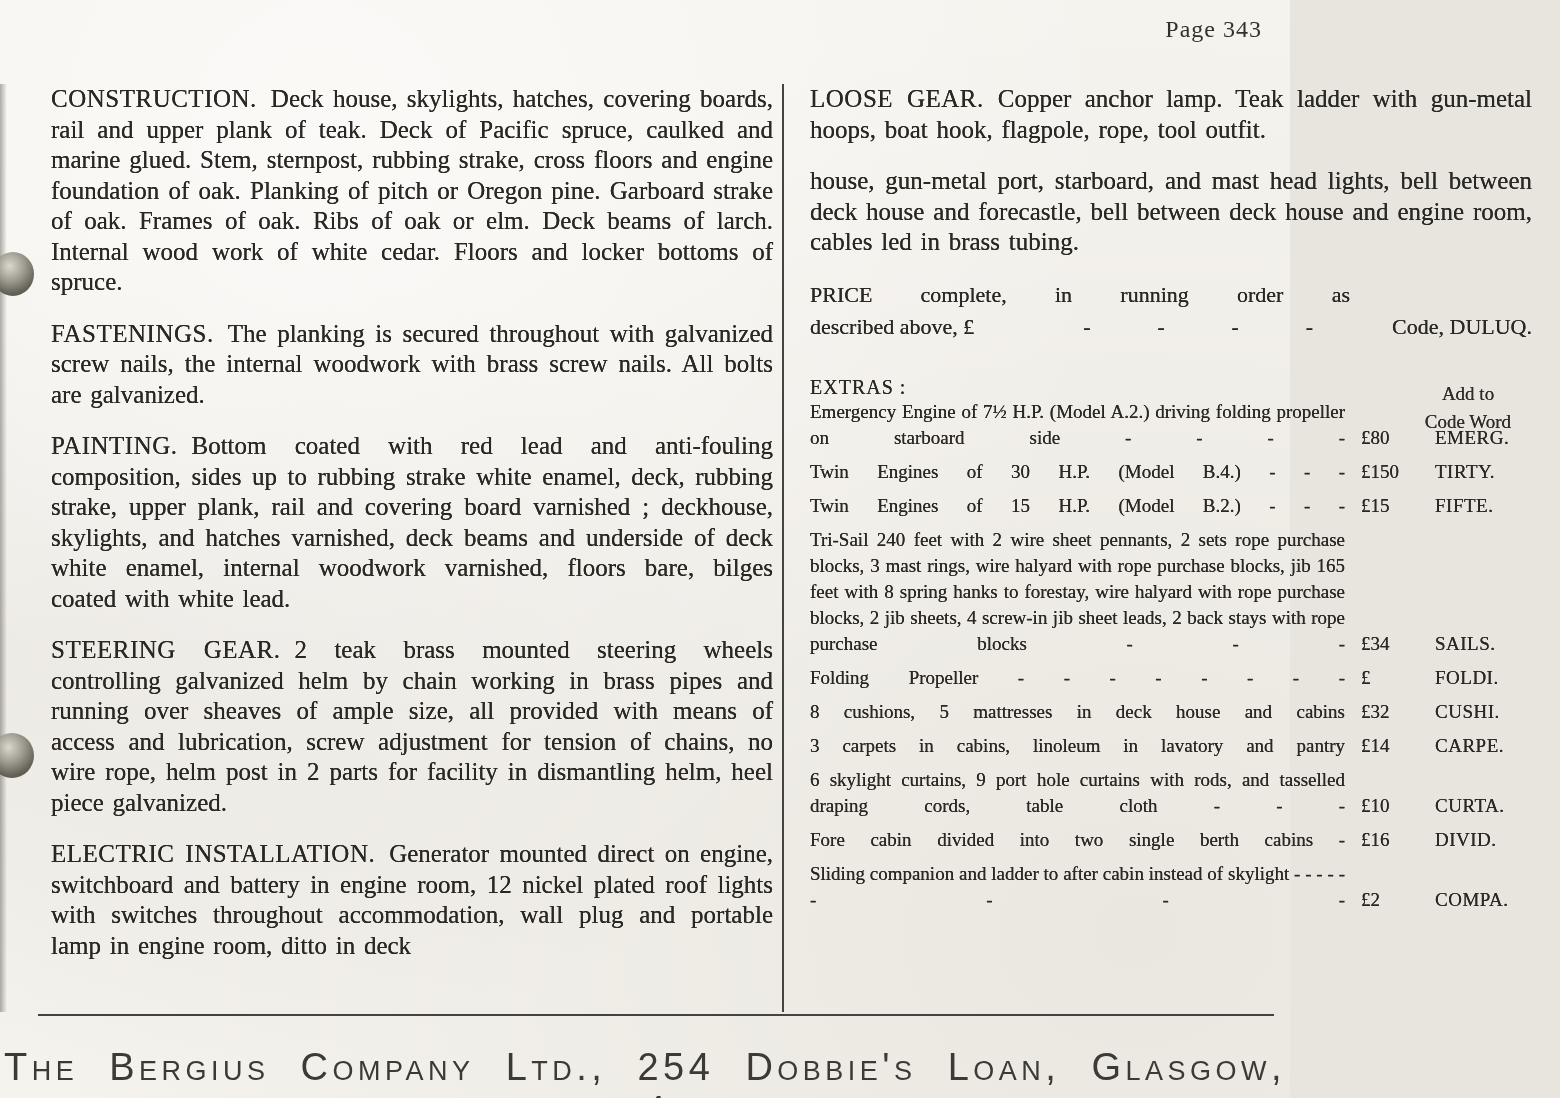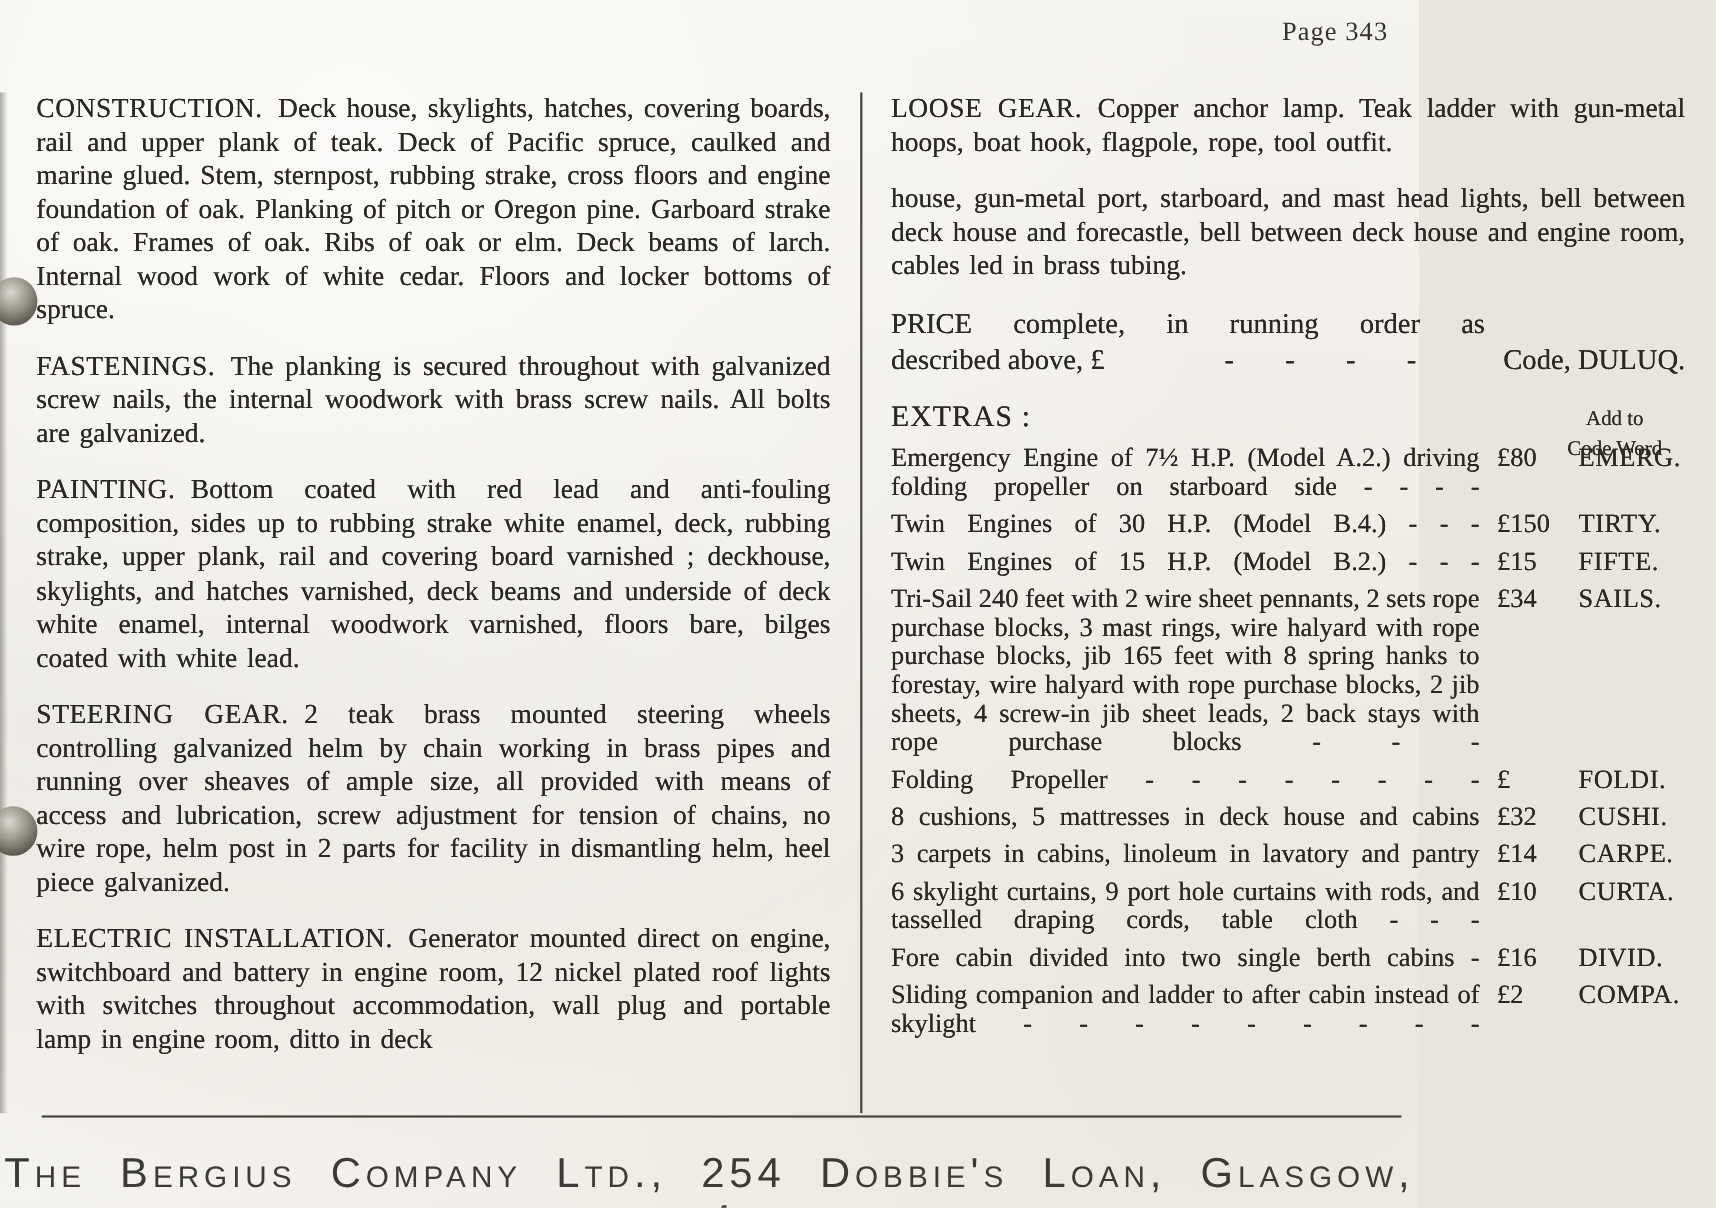--- a/index.html
+++ b/index.html
@@ -15,55 +15,55 @@
       radial-gradient(ellipse at 88% 85%, rgba(205,200,188,0.28), rgba(205,200,188,0) 70%),
       radial-gradient(ellipse at 5% 60%, rgba(200,196,186,0.25), rgba(200,196,186,0) 45%),
       #f5f3ee;
     color:#2a2823;
   }
   .page-number{
     position:absolute;top:16px;right:28px;
     font-size:24px;letter-spacing:1px;color:#33312c;
   }
   .col{position:absolute;top:84px;width:722px;}
-  .col-left{left:33px;font-family:Liberation Serif, serif;}
+  .col-left{left:51px;font-family:Liberation Serif, serif;}
   .col-right{left:810px;}
   .divider{
     position:absolute;left:782px;top:84px;width:2px;height:928px;
     background:#46443e;
   }
   .para{
     margin:0 0 21px 0;
     font-size:25px;line-height:30.5px;
     text-align:justify;word-spacing:2.5px;
     text-shadow:0 0 0.5px currentColor;
     hyphens:none;
   }
   .sec-heading{
     letter-spacing:0.5px;padding-right:14px;
   }
   
-  .price-block{margin:4px 0 20px 0;font-size:26px;line-height:32px;text-shadow:0 0 0.5px currentColor;}
+  .price-block{margin:4px 0 33px 0;font-size:22px;line-height:32px;text-shadow:0 0 0.5px currentColor;}
   .price-line1{width:540px;text-align:justify;text-align-last:justify;}
   .price-line2{display:flex;align-items:baseline;gap:45px;}
   .dash-fill{flex:1;text-align:justify;text-align-last:justify;margin:0 34px 0 64px;}
   
   .extras{position:relative;}
   .extras-heading{
-    font-size:27px;letter-spacing:1px;margin-bottom:10px;
+    font-size:20px;letter-spacing:1px;margin-bottom:0;
     text-shadow:0 0 0.5px currentColor;
   }
   .code-col-header{
     position:absolute;top:4px;right:0;width:128px;
     text-align:center;font-size:19px;line-height:28px;color:#2e2c27;
     text-shadow:0 0 0.4px currentColor;
   }
   .extra-row{
-    display:flex;margin-bottom:8px;
-    font-size:24px;line-height:26px;
+    display:flex;align-items:flex-end;margin-bottom:8px;
+    font-size:19px;line-height:26px;
     text-shadow:0 0 0.4px currentColor;
   }
   .extra-item{width:535px;text-align:justify;text-align-last:justify;hyphens:none;}
   .extra-price{width:74px;padding-left:16px;}
   .extra-code{width:97px;letter-spacing:0.5px;}
   
   .footer-rule{
     position:absolute;left:38px;right:16px;top:1014px;height:2px;
     background:#45433d;
   }

